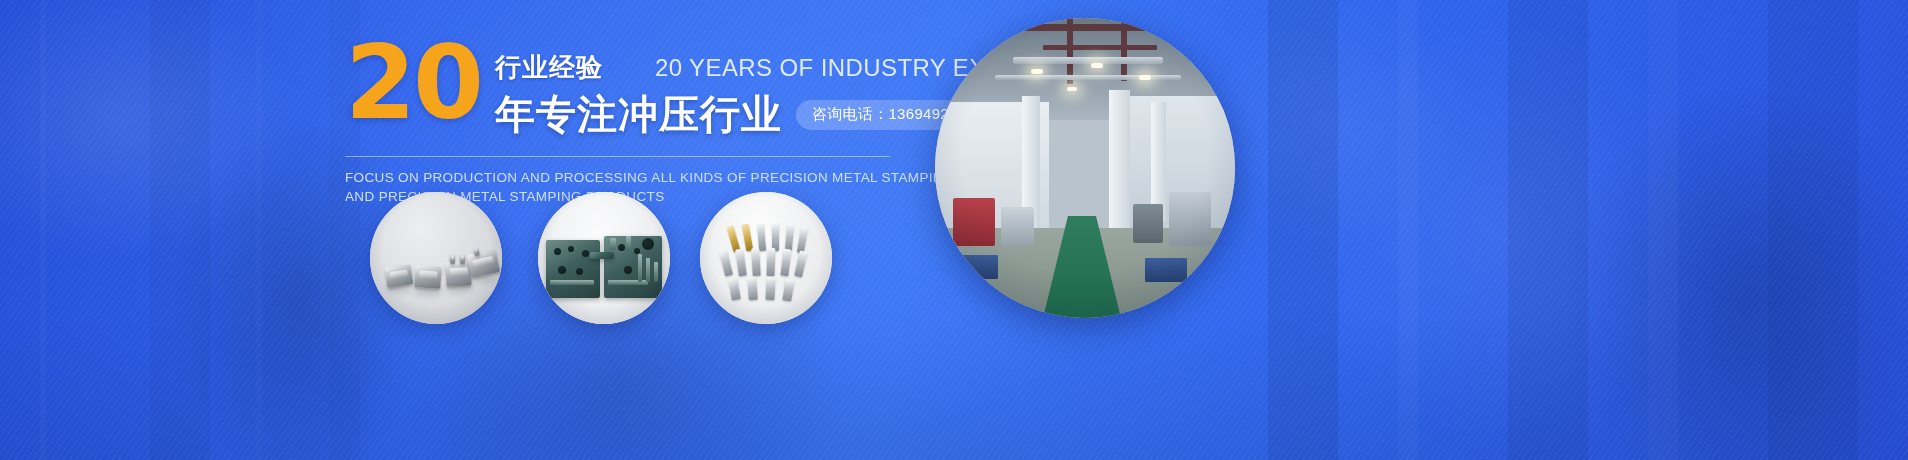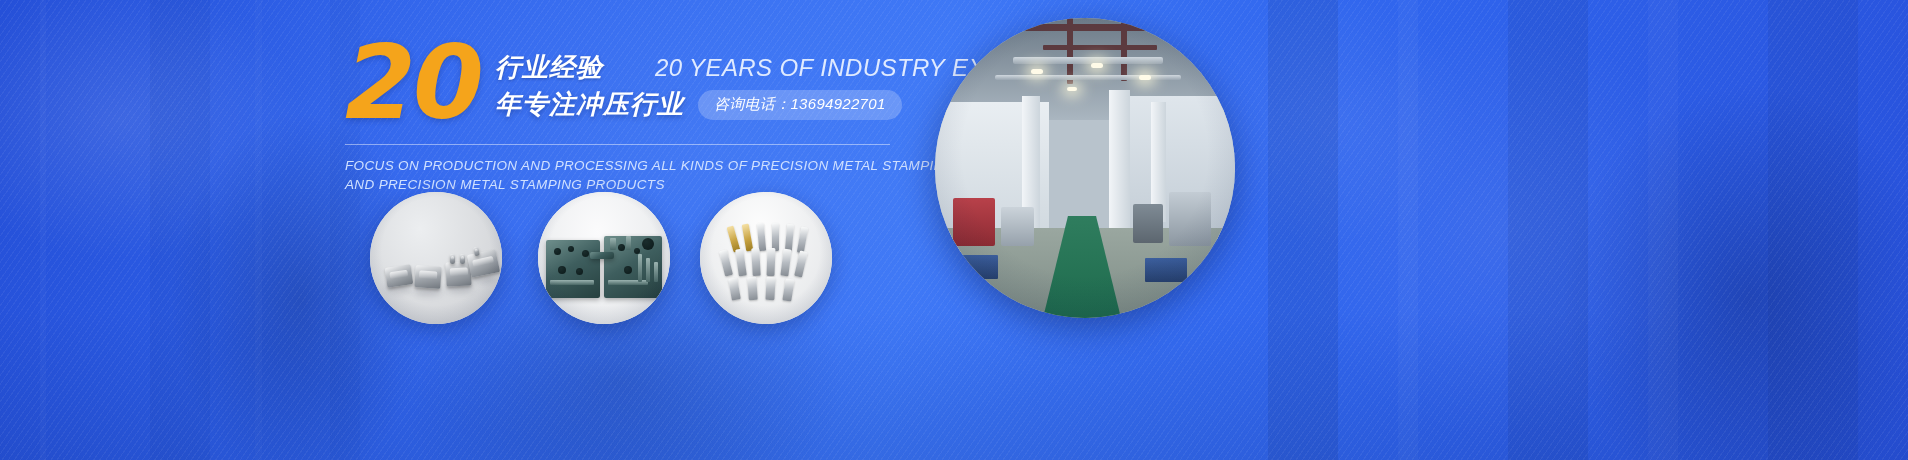--- a/index.html
+++ b/index.html
@@ -53,21 +53,21 @@
     background:repeating-linear-gradient(125deg,
       rgba(255,255,255,.055) 0px, rgba(255,255,255,.055) 1px,
       rgba(255,255,255,0) 1px, rgba(255,255,255,0) 5px);
   }
   .sheen {
     position:absolute; inset:0;
     background:radial-gradient(ellipse 820px 420px at 700px 150px, rgba(120,170,255,.20), transparent 72%);
   }
 
   
-  .copy { position:absolute; left:345px; top:42px; width:560px;font-style:italic; }
+  .copy { position:absolute; left:345px; top:42px; width:560px; }
 
   .row-main { display:flex; align-items:flex-start; }
 
   .num20 {
     font-size:102px; line-height:.92; font-weight:bold;
     color:#F5A41B; letter-spacing:-3px;
     font-family:"DejaVu Sans", sans-serif;
     text-shadow:0 2px 6px rgba(0,20,80,.25);
     margin-right:14px; margin-top:-6px;
   }
@@ -79,21 +79,21 @@
     font-size:26px; font-weight:bold; color:#ffffff; letter-spacing:1px;
     text-shadow:0 1px 3px rgba(0,20,80,.35);
   }
   .en-head {
     font-size:24px; color:#e9f1ff; font-weight:normal; letter-spacing:.4px;
     margin-left:12px; opacity:.95;
   }
 
   .line2 { display:flex; align-items:center; margin-top:2px; white-space:nowrap; }
   .cn-big {
-    font-size:26px; font-weight:bold; color:#ffffff; letter-spacing:1px;
+    font-size:40px; font-weight:bold; color:#ffffff; letter-spacing:1px;
     text-shadow:0 2px 5px rgba(0,20,80,.35);
     text-align:center;
   }
   .pill {
     margin-left:14px; display:inline-flex; align-items:center;
     height:30px; padding:0 16px; border-radius:15px;
     background:rgba(255,255,255,.22);
     color:#ffffff; font-size:15px; letter-spacing:.3px; white-space:nowrap;
   }
 

